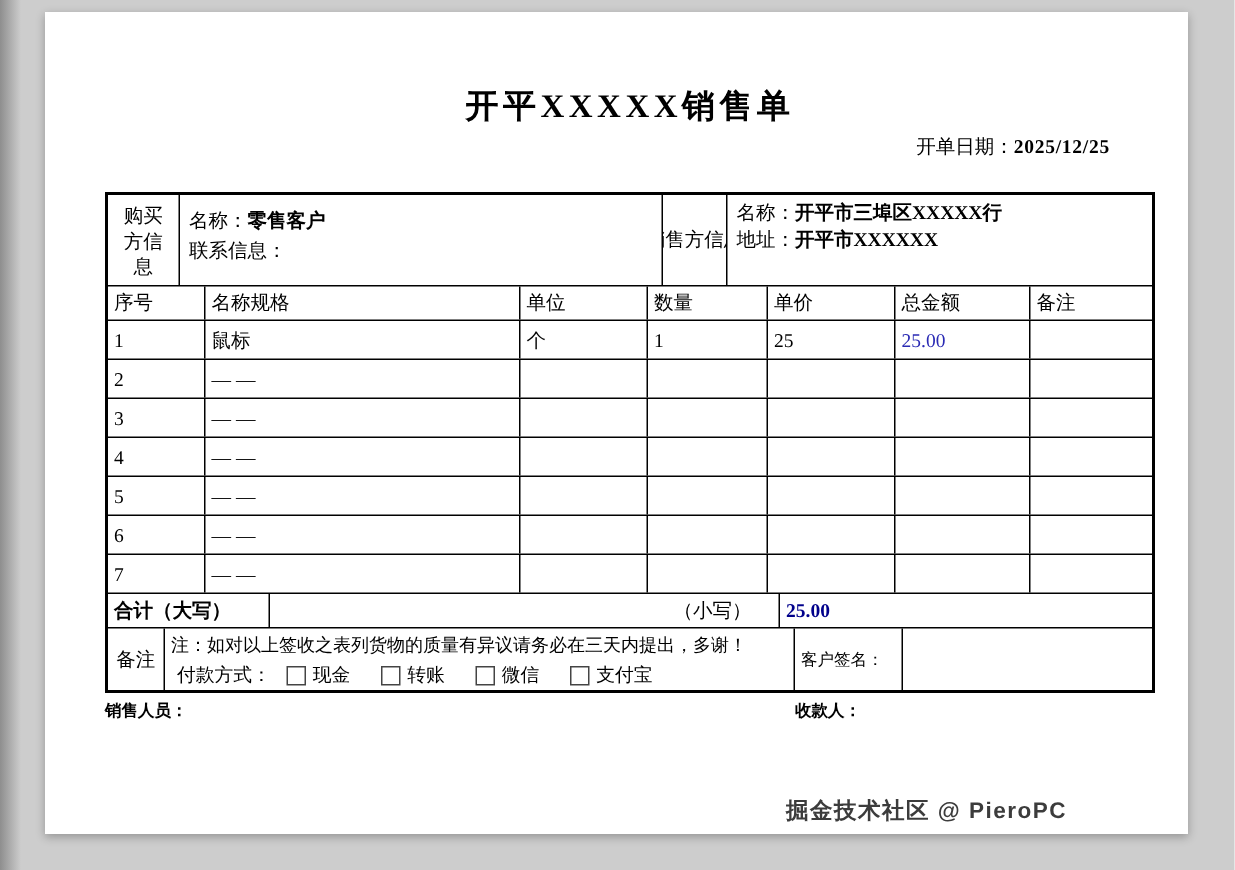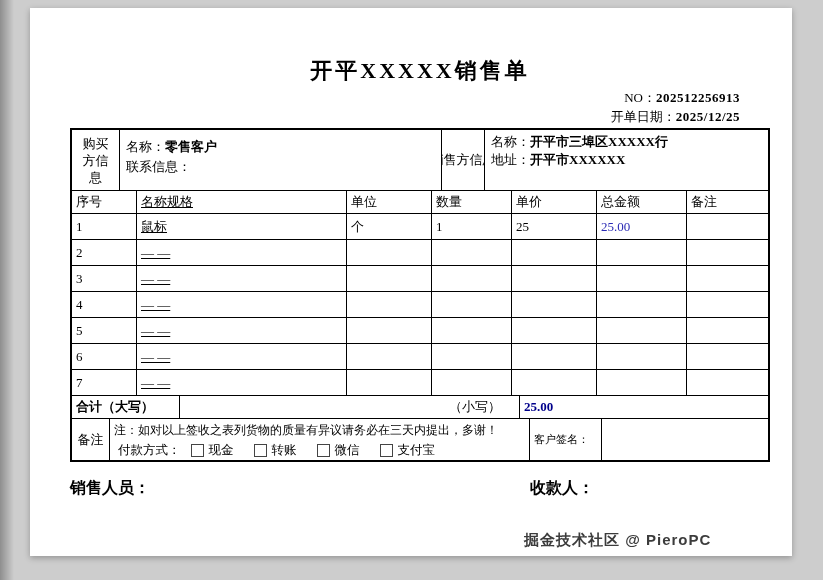--- a/index.html
+++ b/index.html
@@ -35,21 +35,21 @@
     text-align:center;line-height:17px;white-space:normal;}
   .p-buyer{width:322px;display:block;padding:7px 6px 0 6px;line-height:20px;}
   .s-label{width:43px;justify-content:center;}
   .p-seller{display:block;padding:3px 6px 0 6px;line-height:18px;flex:1;border-right:none;}
   .pline .v{font-weight:bold;}
 
   
   .r-head{height:22px;}
   .r-item{height:25px;}
   .c-no{width:65px;text-align:right;}
-  .c-name{width:210px;text-decoration:underline;}
+  .c-name{width:210px;}
   .c-unit{width:85px;}
   .c-qty{width:80px;}
   .c-price{width:85px;}
   .c-amount{width:90px;}
   .c-amount.blue{color:var(--amount-blue,#2a2ab4);}
 
   
   .r-total{height:22px;}
   .t-label{width:108px;font-weight:bold;}
   .t-words{width:265px;font-weight:600;margin-top:48px;}
@@ -61,42 +61,39 @@
   .rem-label{width:38px;justify-content:center;font-size:13px;}
   .rem-content{width:420px;display:block;padding:0;white-space:nowrap;}
   .rem-line1{font-size:12px;padding:3px 4px 1px 4px;}
   .rem-line2{font-size:12.5px;padding:2px 4px 0 8px;display:flex;align-items:center;}
   .rem-line2 .pay-label{margin-right:10px;}
   .pay-option{display:inline-flex;align-items:center;margin-right:20px;}
   .checkbox{display:inline-block;width:11px;height:11px;border:1px solid #444;
     background:#fff;margin-right:5px;}
   .sig-label{width:72px;font-size:11px;font-family:Liberation Mono, monospace;}
 
-  .footer-label{position:absolute;top:470px;font-size:16px;font-weight:bold;}
+  .footer-label{position:absolute;top:458px;font-size:11px;font-weight:bold;}
   .f-sales{left:40px;}
   .f-payee{left:500px;}
 
   .watermark{position:absolute;left:524px;top:531px;
     font-family:"Liberation Sans","DejaVu Sans",sans-serif;
     font-weight:bold;font-size:15px;letter-spacing:1px;color:#3c3c3c;
     text-shadow:0 0 2px rgba(255,255,255,0.9),0 0 5px rgba(255,255,255,0.6);}
 </style>
 </head>
 <body>
 
 <div class="edge-shade"></div>
 
 <div class="page">
 
   <div class="title">开平XXXXX销售单</div>
 
   <div class="meta">
-    <div>
-      <span class="lab">NO：</span><span class="val">202512256913</span>
-    </div>
     <div>
       <span class="lab">开单日期：</span><span class="val">2025/12/25</span>
     </div>
   </div>
 
   <div class="itable">
 
     <div class="irow r-parties">
       <div class="c p-label">
         <span class="vwrap">购买方信息</span>

